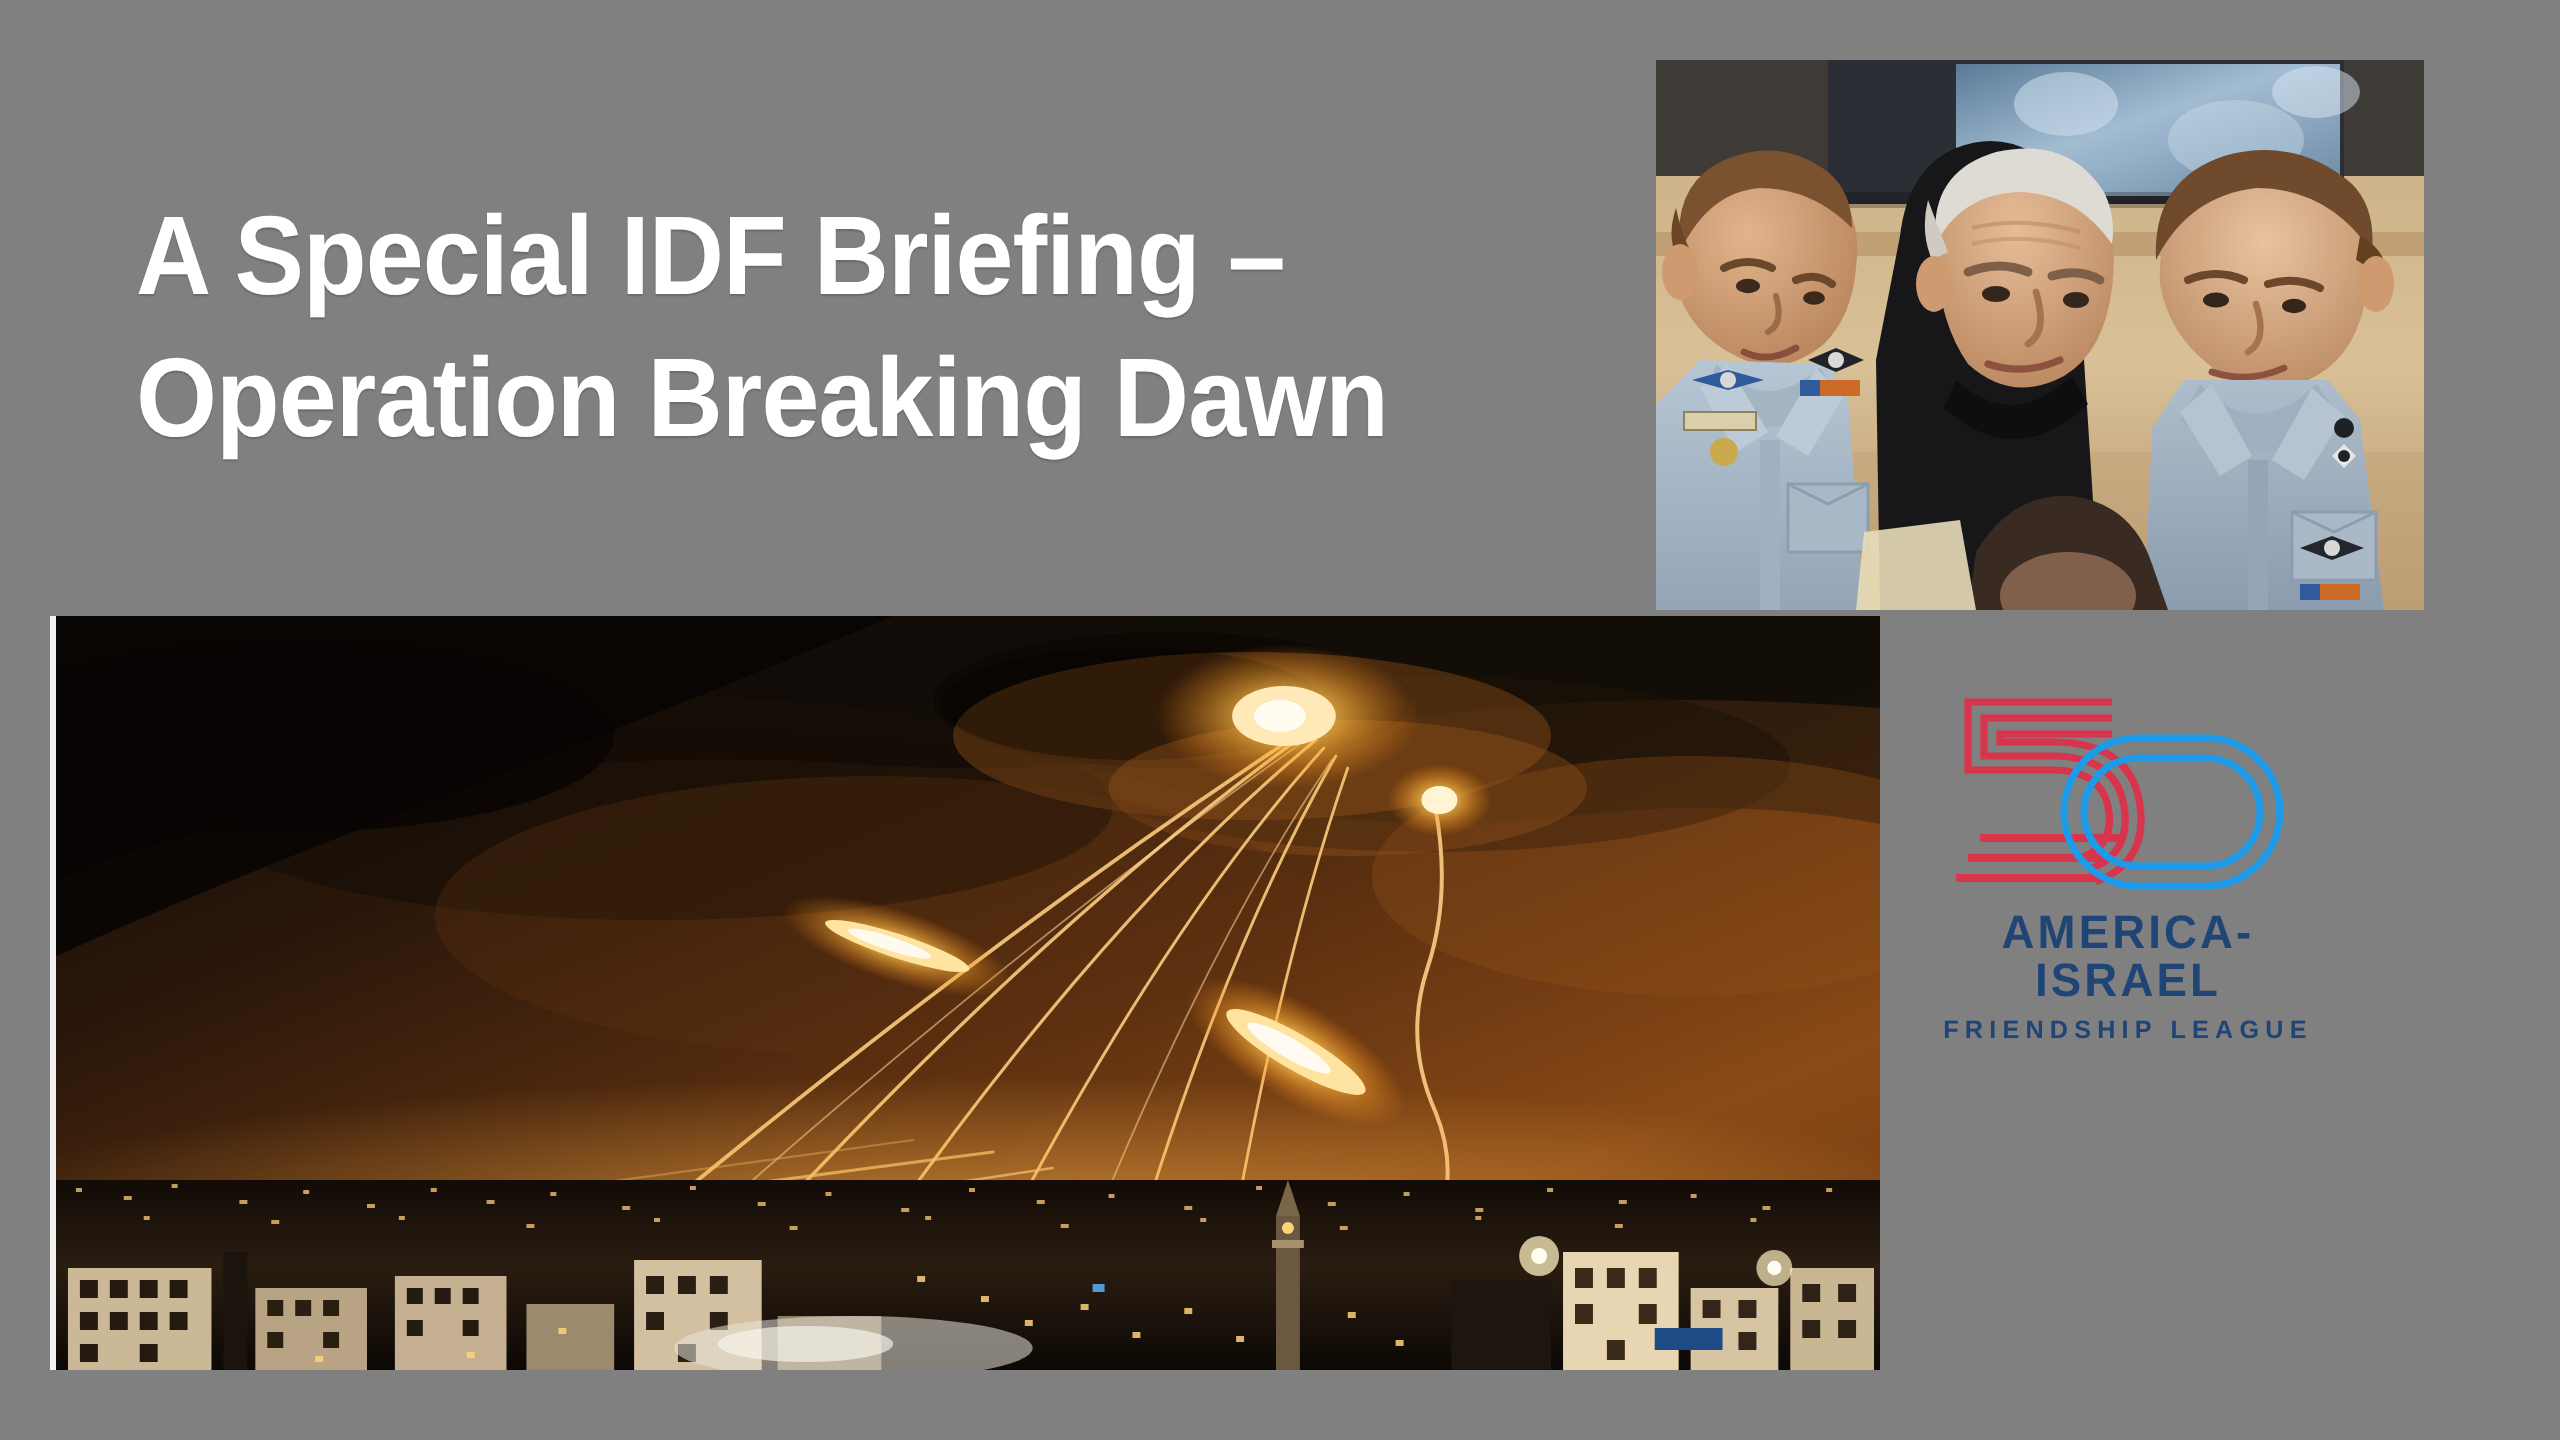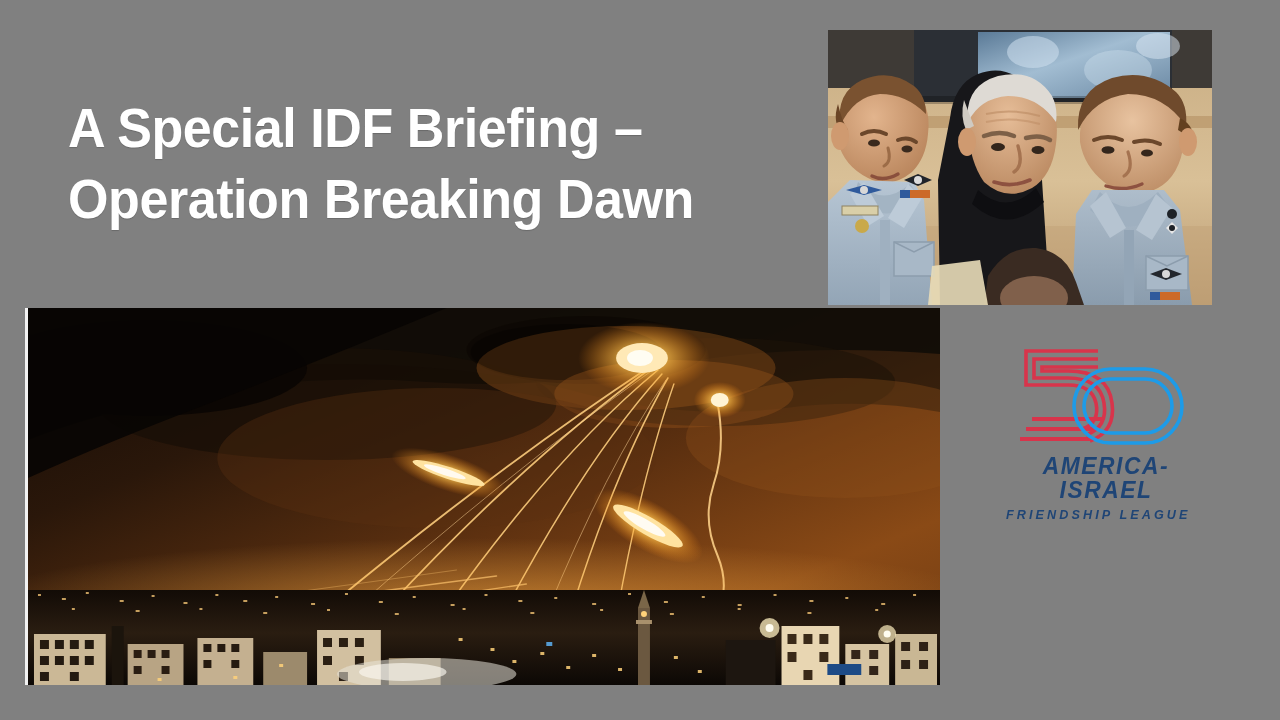--- a/index.html
+++ b/index.html
@@ -45,35 +45,36 @@
     overflow:hidden;
     background:#120a05;
     border-left:3px solid #f2f2f2;
     box-sizing:border-box;
   }
   .photo-rockets svg{display:block;width:100%;height:100%;}
 
   
   .logo{
     position:absolute;
-    left:1006px; top:345px;
-    width:200px; height:150px;font-style:italic;
+    left:964px; top:345px;
+    width:200px; height:150px;
   }
   .logo .mark{width:200px;height:108px;display:block;}
   .logo .l1{
     text-align:center;
     color:#1f4576;
     font-size:23.5px;
     font-weight:bold;
     letter-spacing:1.6px;
     line-height:1;
     margin-top:2px;
     transform:scaleX(0.97);
   }
   .logo .l2{
+    text-align:center;
     color:#1f4576;
     font-size:12.6px;
     font-weight:bold;
     letter-spacing:3.1px;
     line-height:1;
     margin-top:7px;
   }
 </style>
 </head>
 <body>

